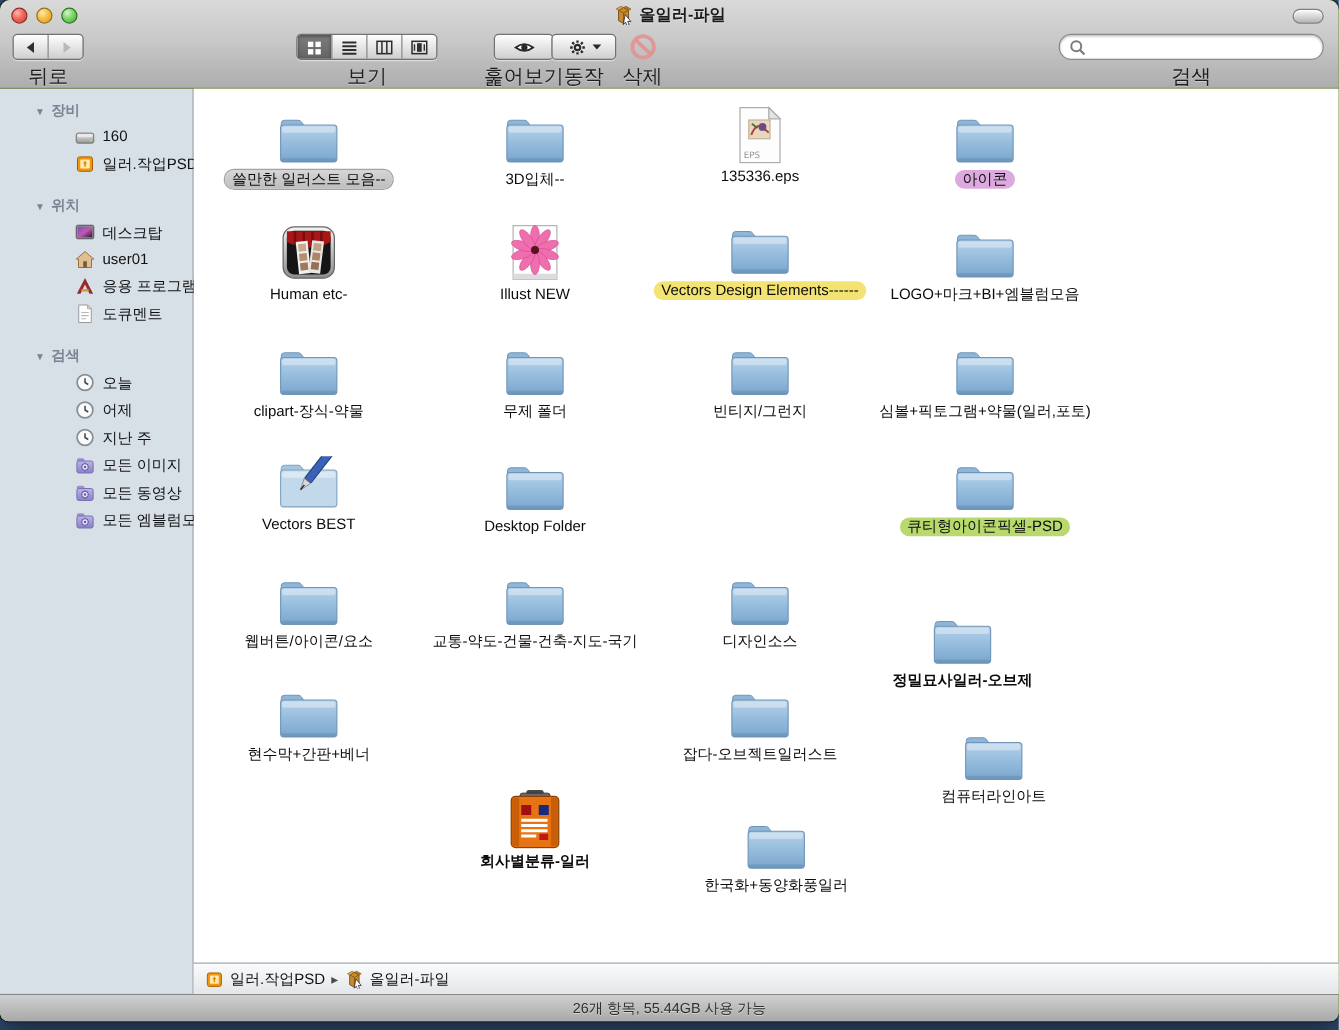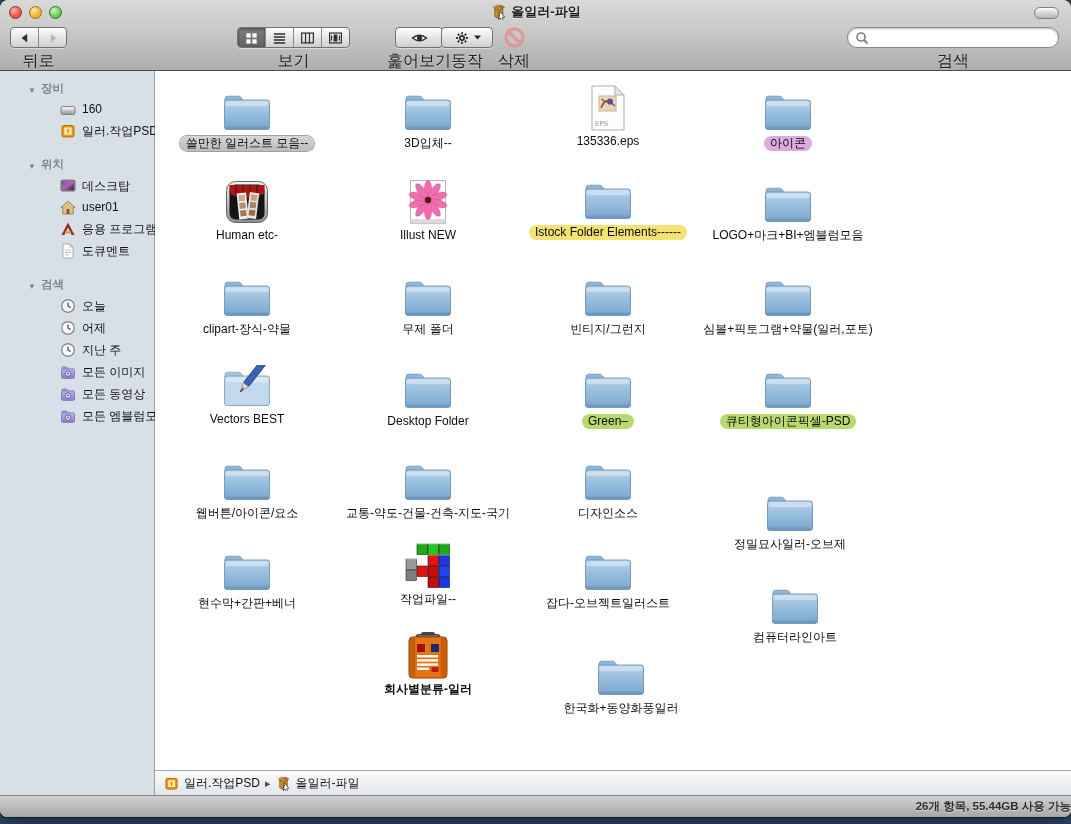--- a/index.html
+++ b/index.html
@@ -92,24 +92,23 @@
   .pathbar{
     position:absolute;left:0;right:0;bottom:0;height:25px;box-sizing:border-box;
     background:linear-gradient(#fafbfc,#e3e6e9);border-top:1px solid #a8a8a8;
     display:flex;align-items:center;padding-left:9px;gap:5px;font-size:12px;color:#111;
   }
   .pseg{display:flex;align-items:center;gap:5px;}
   .psep::before{content:"▸";color:#4a4a4a;font-size:11px;}
   .statusbar{
     height:22px;flex:0 0 22px;box-sizing:border-box;
     background:linear-gradient(#d0d0d0,#a8a8a8);border-top:1px solid #858585;
-    display:flex;align-items:center;justify-content:flex-end;
+    display:flex;align-items:center;justify-content:center;
     font-size:11.5px;color:#2e2e2e;text-shadow:0 1px 0 rgba(255,255,255,.45);
     border-radius:0 0 7px 7px;
-    font-weight:bold;
   }
 </style>
 </head>
 <body>
 
 <svg width="0" height="0" style="position:absolute" aria-hidden="true">
   <defs>
     <linearGradient id="gf" x1="0" y1="0" x2="0" y2="1">
       <stop offset="0" stop-color="#b7d2ea"></stop>
         <stop offset=".5" stop-color="#95bcdd"></stop>
@@ -574,21 +573,21 @@
             <span class="pill lbl-none">Illust NEW</span>
           </div>
       </div>
       <div class="gitem" style="left:360px;top:104px;">
         <div class="gicon">
             <svg width="52" height="42" viewBox="0 0 52 42">
               <use href="#i-folder"></use>
             </svg>
           </div>
         <div class="glbl">
-            <span class="pill lbl-yellow">Istock Folder Elements------</span>
+            <span class="pill lbl-yellow">Vectors Design Elements------</span>
           </div>
       </div>
       <div class="gitem" style="left:540px;top:107px;">
         <div class="gicon">
             <svg width="52" height="42" viewBox="0 0 52 42">
               <use href="#i-folder"></use>
             </svg>
           </div>
         <div class="glbl">
             <span class="pill lbl-none">LOGO+마크+BI+엠블럼모음</span>
@@ -649,30 +648,20 @@
       <div class="gitem" style="left:180px;top:293px;">
         <div class="gicon">
             <svg width="52" height="42" viewBox="0 0 52 42">
               <use href="#i-folder"></use>
             </svg>
           </div>
         <div class="glbl">
             <span class="pill lbl-none">Desktop Folder</span>
           </div>
       </div>
-      <div class="gitem" style="left:360px;top:293px;">
-        <div class="gicon">
-            <svg width="52" height="42" viewBox="0 0 52 42">
-              <use href="#i-folder"></use>
-            </svg>
-          </div>
-        <div class="glbl">
-            <span class="pill lbl-green">Green–</span>
-          </div>
-      </div>
       <div class="gitem" style="left:540px;top:293px;">
         <div class="gicon">
             <svg width="52" height="42" viewBox="0 0 52 42">
               <use href="#i-folder"></use>
             </svg>
           </div>
         <div class="glbl">
             <span class="pill lbl-green">큐티형아이콘픽셀-PSD</span>
           </div>
       </div>
@@ -700,49 +689,39 @@
       <div class="gitem" style="left:360px;top:385px;">
         <div class="gicon">
             <svg width="52" height="42" viewBox="0 0 52 42">
               <use href="#i-folder"></use>
             </svg>
           </div>
         <div class="glbl">
             <span class="pill lbl-none">디자인소스</span>
           </div>
       </div>
-      <div class="gitem" style="left:542px;top:416px;">
+      <div class="gitem" style="left:522px;top:416px;font-weight:bold;">
         <div class="gicon">
             <svg width="52" height="42" viewBox="0 0 52 42">
               <use href="#i-folder"></use>
             </svg>
           </div>
         <div class="glbl">
             <span class="pill lbl-none">정밀묘사일러-오브제</span>
           </div>
       </div>
 
       <div class="gitem" style="left:-1px;top:475px;">
         <div class="gicon">
             <svg width="52" height="42" viewBox="0 0 52 42">
               <use href="#i-folder"></use>
             </svg>
           </div>
         <div class="glbl">
             <span class="pill lbl-none">현수막+간판+베너</span>
-          </div>
-      </div>
-      <div class="gitem" style="left:180px;top:471px;">
-        <div class="gicon">
-            <svg width="46" height="46" viewBox="0 0 46 46">
-              <use href="#i-blocks"></use>
-            </svg>
-          </div>
-        <div class="glbl">
-            <span class="pill lbl-none">작업파일--</span>
           </div>
       </div>
       <div class="gitem" style="left:360px;top:475px;">
         <div class="gicon">
             <svg width="52" height="42" viewBox="0 0 52 42">
               <use href="#i-folder"></use>
             </svg>
           </div>
         <div class="glbl">
             <span class="pill lbl-none">잡다-오브젝트일러스트</span>

